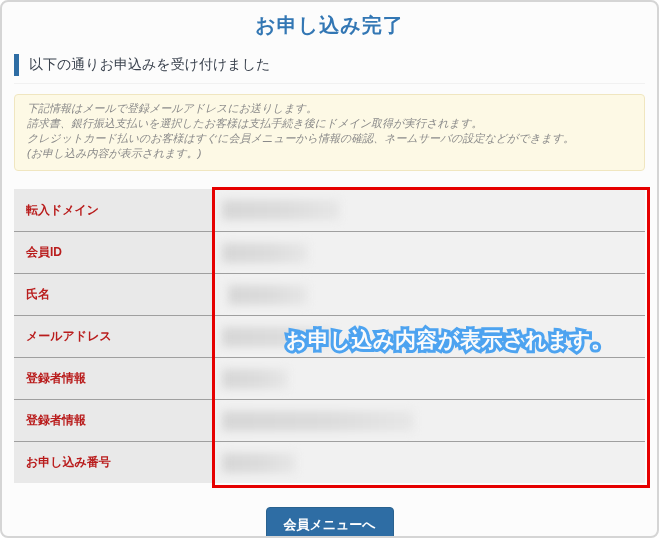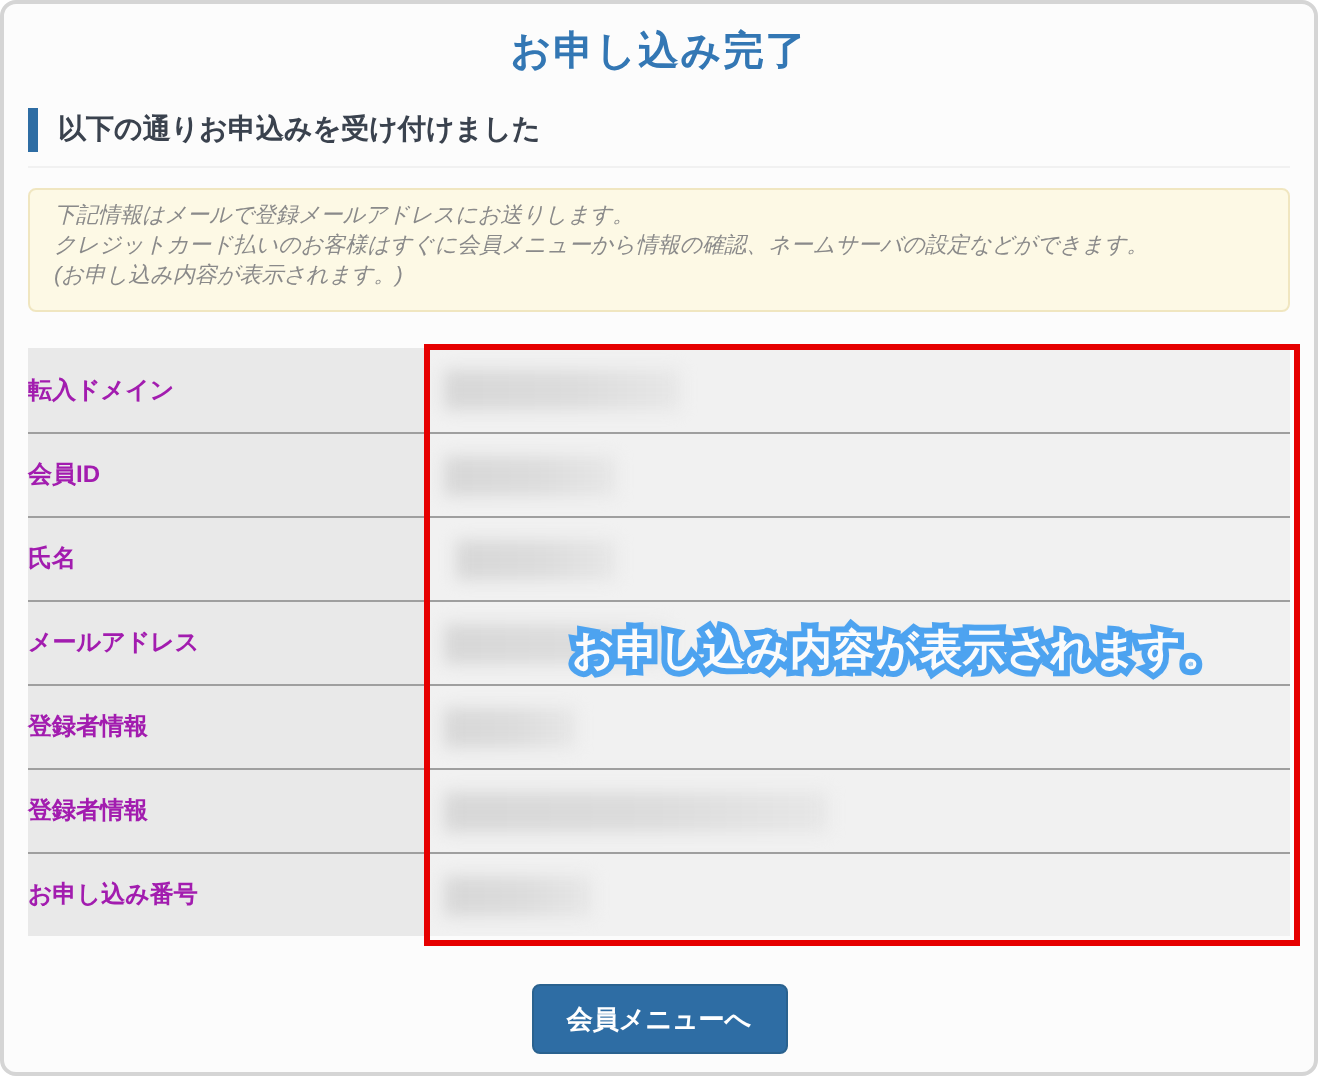--- a/index.html
+++ b/index.html
@@ -26,21 +26,21 @@
 
   .heading-wrap {
     margin: 15px 12px 0 12px;
     border-bottom: 1px solid #f1f1f1;
     padding-bottom: 7px;
   }
   .section-heading {
     border-left: 5px solid #2e6da4;
     padding: 2px 0 2px 10px;
     font-size: 14px;
-    font-weight: bold;
+    font-weight: normal;
     color: #3a424e;
   }
 
   .notice {
     margin: 10px 12px 0 12px;
     background: #fdf9e5;
     border: 1px solid #f0e6c0;
     border-radius: 4px;
     padding: 6px 12px 9px 12px;
     font-size: 11px;
@@ -56,23 +56,24 @@
   .trow {
     display: flex;
     height: 42px;
   }
   .trow + .trow { border-top: 1px solid #9f9f9f; }
   .tlabel {
     width: 198px;
     background: #e9e9e9;
     display: flex;
     align-items: center;
+    padding-left: 12px;
     font-size: 12px;
     font-weight: bold;
-    color: #a21caf;
+    color: #b91c1c;
   }
   .tvalue {
     flex: 1;
     background: #f1f1f1;
     position: relative;
   }
   .blurbox {
     position: absolute;
     left: 10px;
     top: 50%;
@@ -151,20 +152,21 @@
 <div class="page">
 
   <div class="page-title">お申し込み完了</div>
 
   <div class="heading-wrap">
     <div class="section-heading">以下の通りお申込みを受け付けました</div>
   </div>
 
   <div class="notice">
     <div>下記情報はメールで登録メールアドレスにお送りします。</div>
+    <div>請求書、銀行振込支払いを選択したお客様は支払手続き後にドメイン取得が実行されます。</div>
     <div>クレジットカード払いのお客様はすぐに会員メニューから情報の確認、ネームサーバの設定などができます。</div>
     <div>(お申し込み内容が表示されます。)</div>
   </div>
 
   <div class="summary-table">
 
     <div class="trow">
       <div class="tlabel">転入ドメイン</div>
       <div class="tvalue">
           <span class="blurbox b0"></span>

